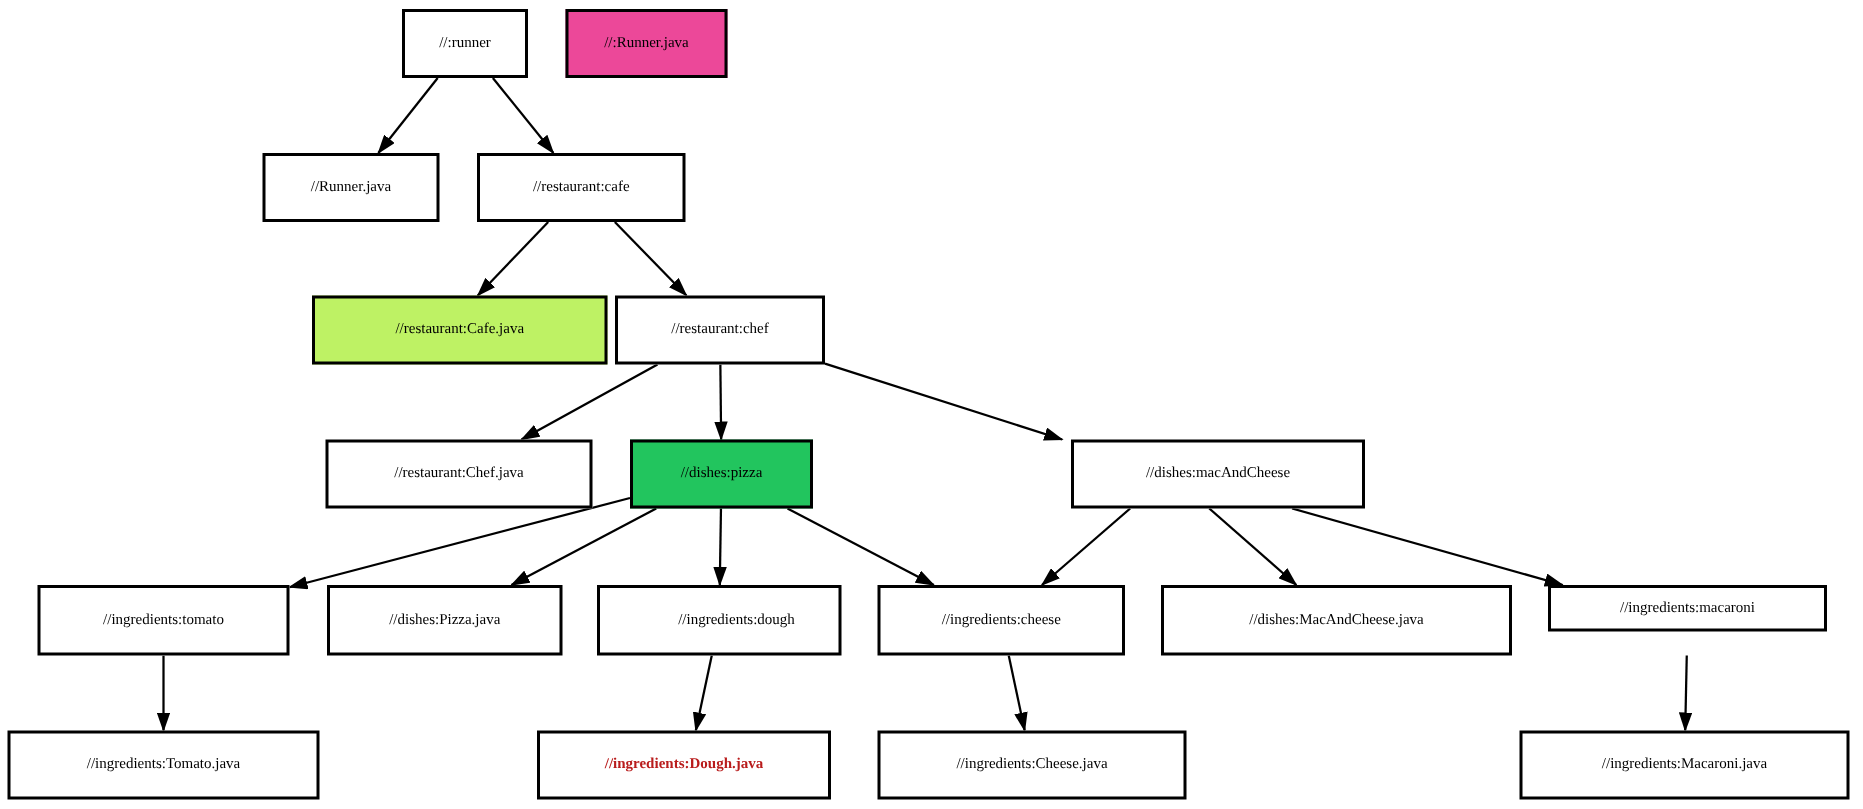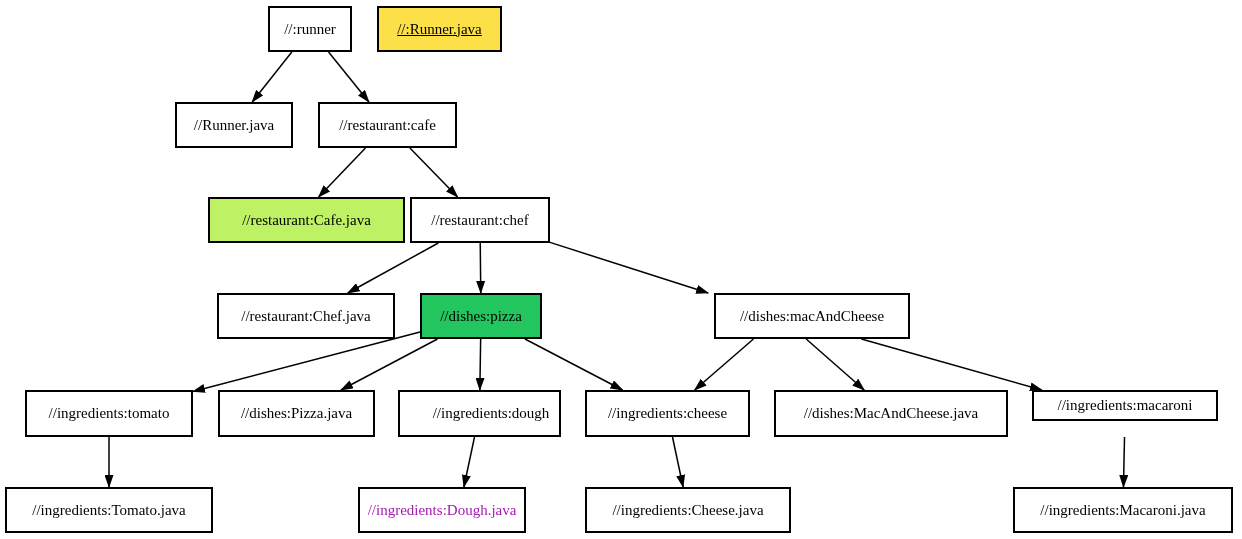--- a/index.html
+++ b/index.html
@@ -22,21 +22,21 @@
     height: 539px;
   }
   .node {
     position: absolute;
     box-sizing: border-box;
     border: 2px solid #000000;
     background: #ffffff;
     display: flex;
     align-items: center;
     justify-content: center;
-    font-size: 15px;
+    font-size: 10px;
     line-height: 1;
     white-space: nowrap;
     color: #000000;
   }
 </style>
 </head>
 <body>
 
 <div id="stage" style="background: rgb(255, 255, 255);">
   <svg id="edge-layer" viewBox="0 0 1242 539" xmlns="http://www.w3.org/2000/svg">
@@ -59,31 +59,31 @@
       <line x1="753.4615384615385" y1="339" x2="694.6153846153846" y2="390" stroke="#000000" stroke-width="1.5" marker-end="url(#arrowhead)"></line>
       <line x1="806.1846153846154" y1="339" x2="864.2461538461539" y2="390" stroke="#000000" stroke-width="1.5" marker-end="url(#arrowhead)"></line>
       <line x1="861.3846153846154" y1="339" x2="1041.8461538461538" y2="390" stroke="#000000" stroke-width="1.5" marker-end="url(#arrowhead)"></line>
       <line x1="109" y1="437" x2="109" y2="487" stroke="#000000" stroke-width="1.5" marker-end="url(#arrowhead)"></line>
       <line x1="474.5077720207254" y1="437" x2="463.8860103626943" y2="487" stroke="#000000" stroke-width="1.5" marker-end="url(#arrowhead)"></line>
       <line x1="672.4922279792746" y1="437" x2="683.1139896373057" y2="487" stroke="#000000" stroke-width="1.5" marker-end="url(#arrowhead)"></line>
       <line x1="1124.5129533678758" y1="437" x2="1123.4766839378237" y2="487" stroke="#000000" stroke-width="1.5" marker-end="url(#arrowhead)"></line>
     </svg>
 
 <div class="node" style="left: 268px; top: 6px; width: 84px; height: 46px; border-color: rgb(0, 0, 0); background: rgb(255, 255, 255); color: rgb(0, 0, 0);">//:runner</div>
-    <div class="node" style="left: 377px; top: 6px; width: 125px; height: 46px; border-color: rgb(0, 0, 0); background: #fde047; color: rgb(0, 0, 0); text-decoration: underline;">//:Runner.java</div>
+    <div class="node" style="left: 377px; top: 6px; width: 108px; height: 46px; border-color: rgb(0, 0, 0); background: #ec4899; color: rgb(0, 0, 0);">//:Runner.java</div>
     <div class="node" style="left: 175px; top: 102px; width: 118px; height: 46px; border-color: rgb(0, 0, 0); background: rgb(255, 255, 255); color: rgb(0, 0, 0);">//Runner.java</div>
     <div class="node" style="left: 318px; top: 102px; width: 139px; height: 46px; border-color: rgb(0, 0, 0); background: rgb(255, 255, 255); color: rgb(0, 0, 0);">//restaurant:cafe</div>
     <div class="node" style="left: 208px; top: 197px; width: 197px; height: 46px; border-color: rgb(0, 0, 0); background: #bef264; color: rgb(0, 0, 0);">//restaurant:Cafe.java</div>
     <div class="node" style="left: 410px; top: 197px; width: 140px; height: 46px; border-color: rgb(0, 0, 0); background: rgb(255, 255, 255); color: rgb(0, 0, 0);">//restaurant:chef</div>
     <div class="node" style="left: 217px; top: 293px; width: 178px; height: 46px; border-color: rgb(0, 0, 0); background: rgb(255, 255, 255); color: rgb(0, 0, 0);">//restaurant:Chef.java</div>
     <div class="node" style="left: 420px; top: 293px; width: 122px; height: 46px; border-color: rgb(0, 0, 0); background: #22c55e; color: rgb(0, 0, 0);">//dishes:pizza</div>
     <div class="node" style="left: 682px; top: 293px; width: 196px; height: 46px; border-color: rgb(0, 0, 0); background: rgb(255, 255, 255); color: rgb(0, 0, 0); margin-left: 32px;">//dishes:macAndCheese</div>
     <div class="node" style="left: 25px; top: 390px; width: 168px; height: 47px; border-color: rgb(0, 0, 0); background: rgb(255, 255, 255); color: rgb(0, 0, 0);">//ingredients:tomato</div>
     <div class="node" style="left: 218px; top: 390px; width: 157px; height: 47px; border-color: rgb(0, 0, 0); background: rgb(255, 255, 255); color: rgb(0, 0, 0);">//dishes:Pizza.java</div>
     <div class="node" style="left: 398px; top: 390px; width: 163px; height: 47px; border-color: rgb(0, 0, 0); background: rgb(255, 255, 255); color: rgb(0, 0, 0); padding-left: 23px;">//ingredients:dough</div>
     <div class="node" style="left: 585px; top: 390px; width: 165px; height: 47px; border-color: rgb(0, 0, 0); background: rgb(255, 255, 255); color: rgb(0, 0, 0);">//ingredients:cheese</div>
     <div class="node" style="left: 774px; top: 390px; width: 234px; height: 47px; border-color: rgb(0, 0, 0); background: rgb(255, 255, 255); color: rgb(0, 0, 0);">//dishes:MacAndCheese.java</div>
     <div class="node" style="left: 1032px; top: 390px; width: 186px; height: 31px; border-color: rgb(0, 0, 0); background: rgb(255, 255, 255); color: rgb(0, 0, 0);">//ingredients:macaroni</div>
     <div class="node" style="left: 5px; top: 487px; width: 208px; height: 46px; border-color: rgb(0, 0, 0); background: rgb(255, 255, 255); color: rgb(0, 0, 0);">//ingredients:Tomato.java</div>
-    <div class="node" style="left: 358px; top: 487px; width: 168px; height: 46px; border-color: rgb(0, 0, 0); background: rgb(255, 255, 255); color: #a21caf;">//ingredients:Dough.java</div>
+    <div class="node" style="left: 358px; top: 487px; width: 196px; height: 46px; border-color: rgb(0, 0, 0); background: rgb(255, 255, 255); color: #b91c1c; font-weight: bold;">//ingredients:Dough.java</div>
     <div class="node" style="left: 585px; top: 487px; width: 206px; height: 46px; border-color: rgb(0, 0, 0); background: rgb(255, 255, 255); color: rgb(0, 0, 0);">//ingredients:Cheese.java</div>
     <div class="node" style="left: 1013px; top: 487px; width: 220px; height: 46px; border-color: rgb(0, 0, 0); background: rgb(255, 255, 255); color: rgb(0, 0, 0);">//ingredients:Macaroni.java</div>
   </div>
 
 </body></html>

